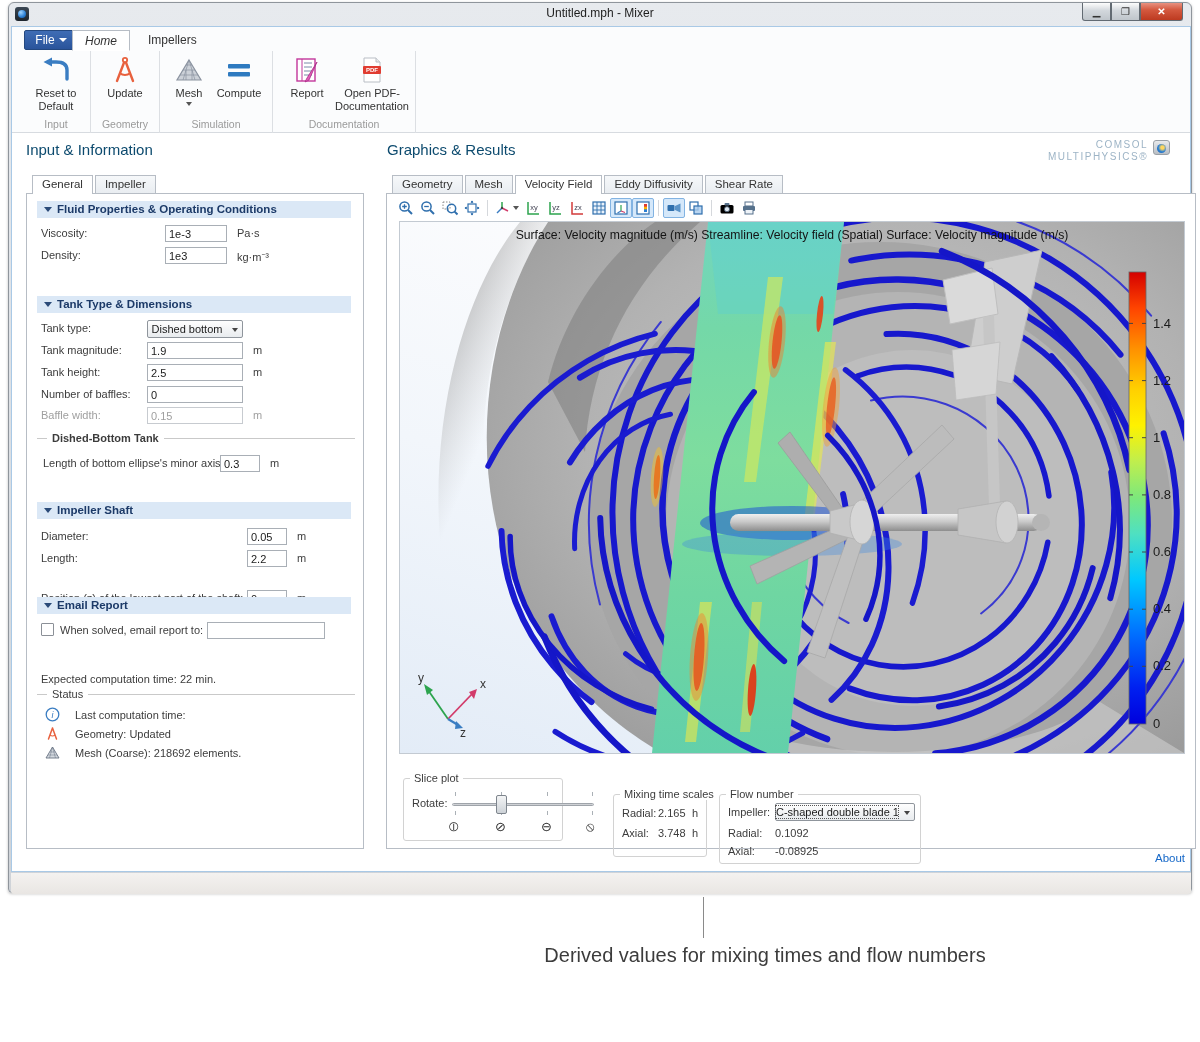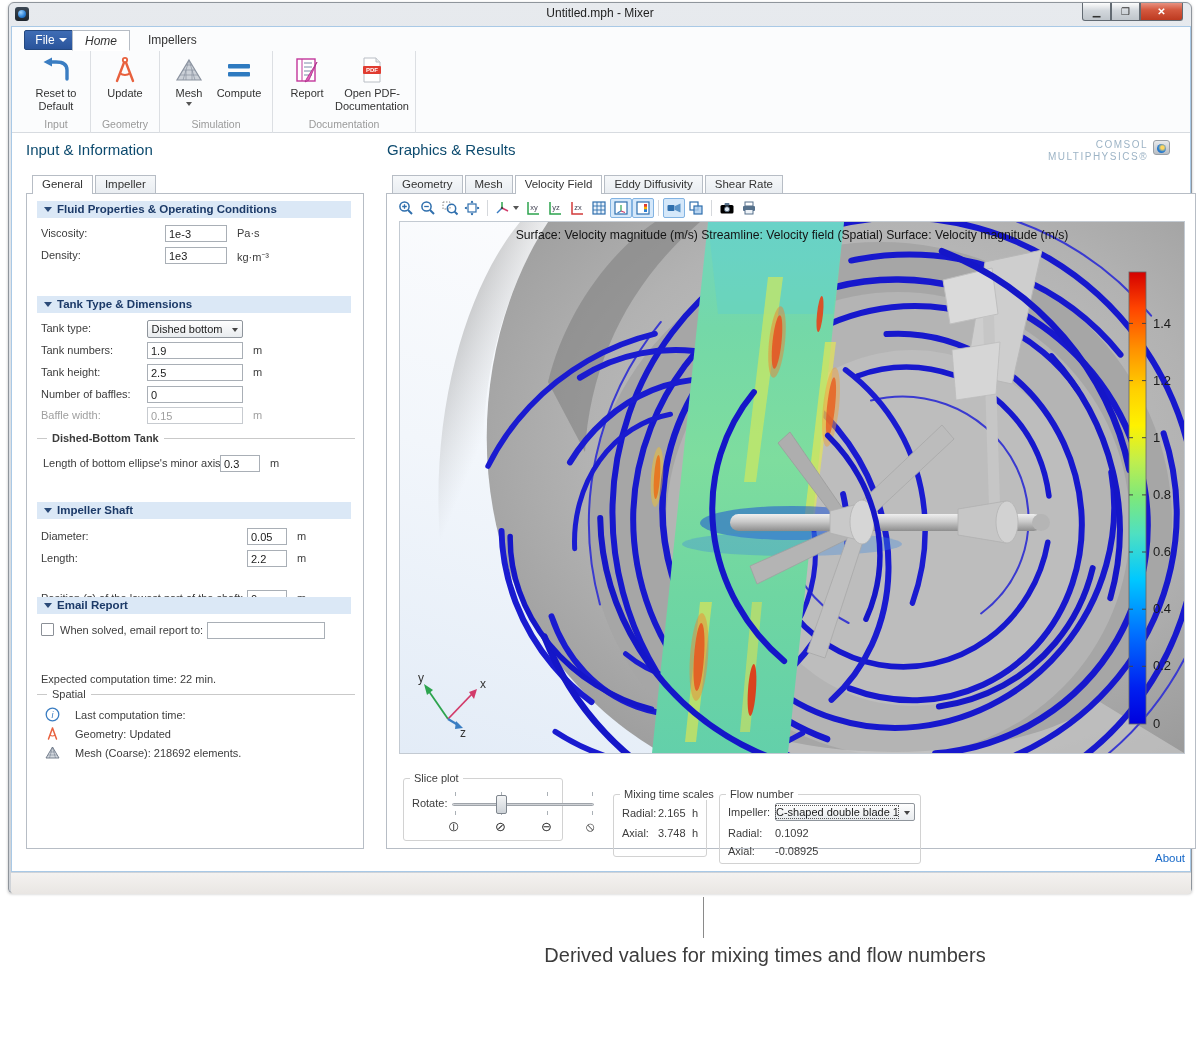--- a/index.html
+++ b/index.html
@@ -255,21 +255,21 @@
 
       <div class="secband" style="top:102px;"><span class="tri"></span><span>Tank Type &amp; Dimensions</span></div>
       <div class="frow" style="top:126px; width:310px;">
         <span class="flabel">Tank type:</span>
         <div class="dropdown" style="left:106px; width:96px;">
           <span class="dval">Dished bottom</span>
             <span class="darr"></span>
         </div>
       </div>
       <div class="frow" style="top:148px; width:310px;">
-        <span class="flabel">Tank numbers:</span>
+        <span class="flabel">Tank magnitude:</span>
         <input class="ftext" style="left: 106px; width: 96px;" value="1.9">
         <span class="funit" style="left:212px;">m</span>
       </div>
       <div class="frow" style="top:170px; width:310px;">
         <span class="flabel">Tank height:</span>
         <input class="ftext" style="left: 106px; width: 96px;" value="2.5">
         <span class="funit" style="left:212px;">m</span>
       </div>
       <div class="frow" style="top:192px; width:310px;">
         <span class="flabel">Number of baffles:</span>
@@ -312,21 +312,21 @@
         <span class="checkbox" style="left:0; top:1px;"></span>
         <span class="flabel" style="left:19px;">When solved, email report to:</span>
         <input class="ftext" style="left: 166px; width: 118px;" value="">
       </div>
 
       <div class="frow" style="top:477px; width:310px;">
         <span class="flabel">Expected computation time:</span>
         <span class="funit" style="left:139px;">22 min.</span>
       </div>
       <div class="fieldset" style="left:10px; top:500px; width:318px; height:84px;">
-        <span class="legend" style="font-weight:normal;">Spatial</span>
+        <span class="legend" style="font-weight:normal;">Status</span>
         <div class="statusrow" style="top:12px; width:300px;">
           <span class="sicon">
             <svg width="15" height="15" viewBox="0 0 15 15">
                 <circle cx="7.5" cy="7.5" r="6.3" fill="#fff" stroke="#3a7dc2" stroke-width="1.3"></circle>
                 <text x="7.5" y="11" font-size="9" font-style="italic" fill="#3a7dc2" text-anchor="middle">i</text>
               </svg>
           </span>
           <span class="stext">Last computation time:</span>
         </div>
         <div class="statusrow" style="top:31px; width:300px;">

